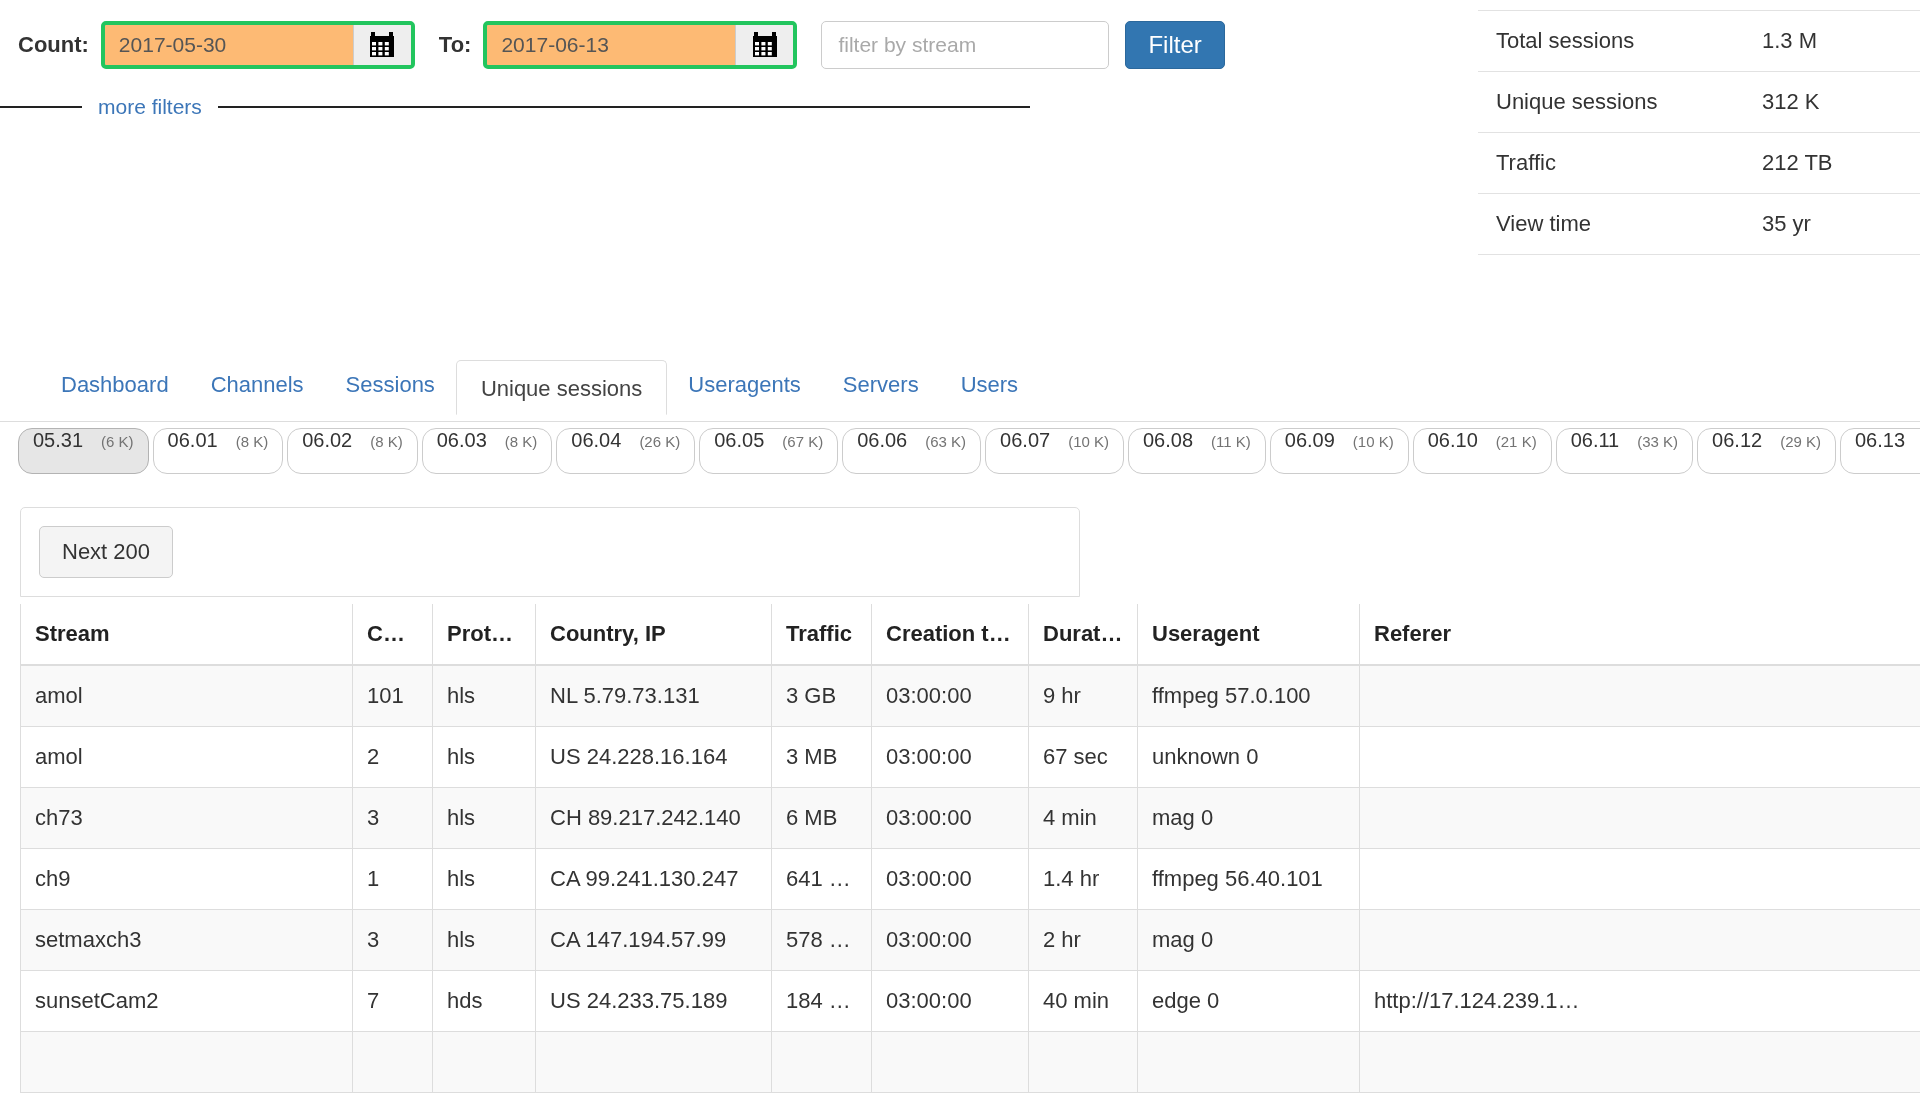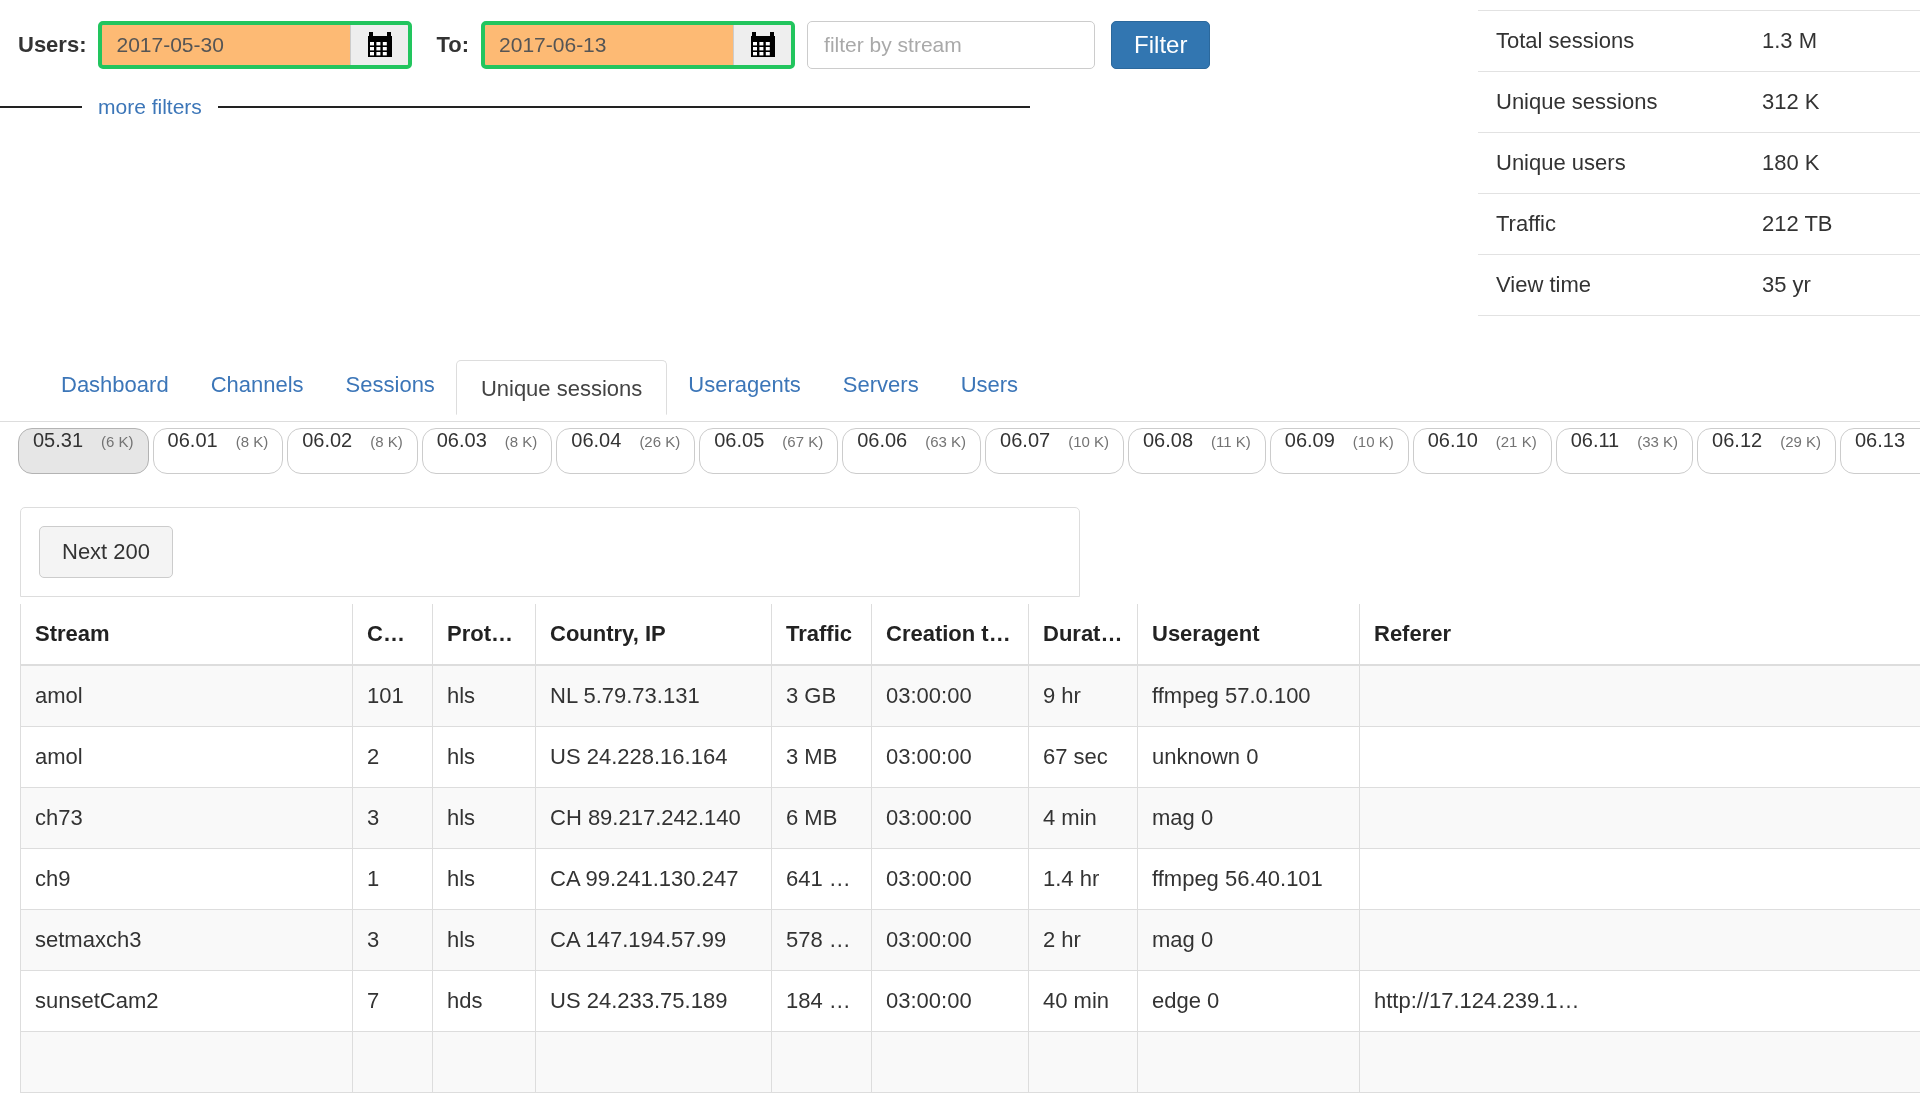--- a/index.html
+++ b/index.html
@@ -38,21 +38,21 @@
     color: #555;
   }
   .cal-btn {
     width: 58px; background: #eeeeee;
     border-left: 1px solid #cccccc;
     display: flex; align-items: center; justify-content: center;
     cursor: pointer;
   }
   .cal-ico { display:block; }
   .stream-input {
-    margin-left: 12px; height: 48px; width: 288px;
+    margin-left: 24px; height: 48px; width: 288px;
     border: 1px solid #cccccc; border-radius: 5px;
     padding: 0 16px; outline: none; background: #fff;
     font-size: 21px; color: #555;
     font-family: "Liberation Sans", sans-serif;
   }
   .stream-input::placeholder { color: #a9a9a9; }
   .filter-btn {
     margin-left: 16px; height: 48px; padding: 0 22px;
     background: #3276b1; border: 1px solid #2b689c; border-radius: 5px;
     color: #ffffff; font-size: 24px; cursor: pointer;
@@ -182,21 +182,21 @@
   col.c-useragent{ width: 222px; }
   col.c-referer  { width: 561px; }
 </style>
 </head>
 <body>
 
 <div class="page">
 
   <div class="filterbar">
 
-    <span class="lbl">Users:</span>
+    <span class="lbl">Count:</span>
     <div class="inputgroup">
       <input type="text" value="2017-05-30" style="">
       <div class="cal-btn">
         <svg class="cal-ico" width="26" height="28" viewBox="0 0 26 28">
           <rect x="2" y="1" width="4" height="5" fill="#000"></rect>
           <rect x="20" y="1" width="4" height="5" fill="#000"></rect>
           <rect x="1" y="5" width="24" height="21" fill="#000"></rect>
           <rect x="3" y="11" width="4" height="3.4" fill="#fff"></rect>
           <rect x="9.4" y="11" width="4" height="3.4" fill="#fff"></rect>
           <rect x="15.8" y="11" width="4" height="3.4" fill="#fff"></rect>
@@ -243,24 +243,20 @@
   </div>
 
   <div class="stats">
     <div class="stat-row">
       <span class="stat-label">Total sessions</span>
       <span class="stat-value">1.3 M</span>
     </div>
     <div class="stat-row">
       <span class="stat-label">Unique sessions</span>
       <span class="stat-value">312 K</span>
-    </div>
-    <div class="stat-row">
-      <span class="stat-label">Unique users</span>
-      <span class="stat-value">180 K</span>
     </div>
     <div class="stat-row">
       <span class="stat-label">Traffic</span>
       <span class="stat-value">212 TB</span>
     </div>
     <div class="stat-row">
       <span class="stat-label">View time</span>
       <span class="stat-value">35 yr</span>
     </div>
   </div>

